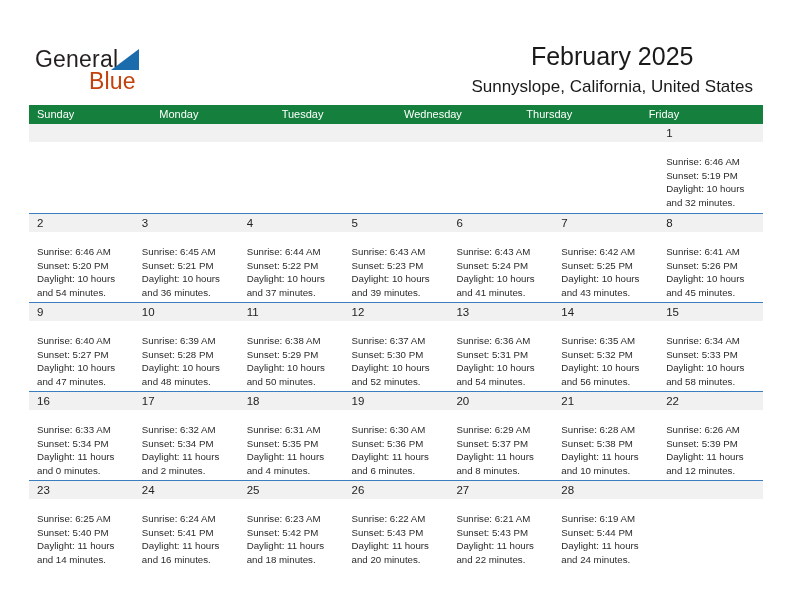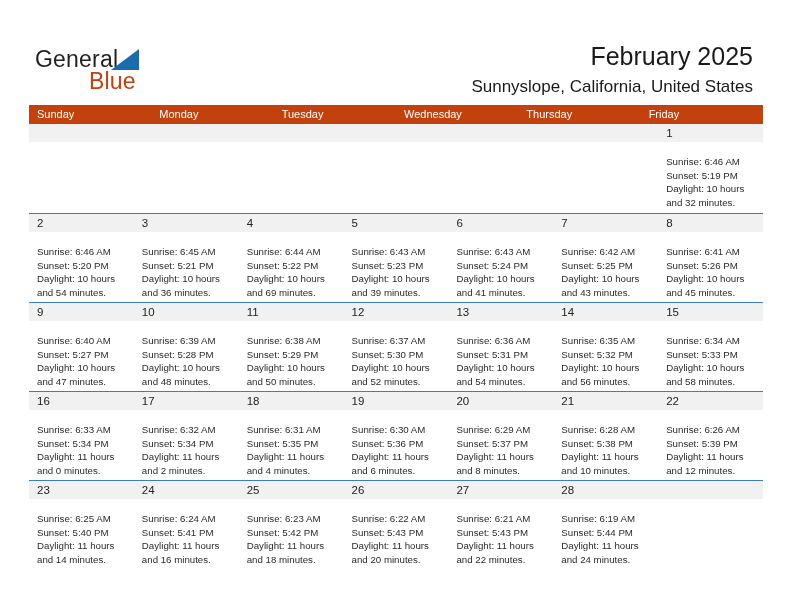--- a/index.html
+++ b/index.html
@@ -68,39 +68,40 @@
     position: absolute;
     right: 39px;
     top: 31px;
     text-align: right;
   }
   .cal-title {
     font-size: 25px;
     color: #1a1a1a;
     line-height: 30px;
     white-space: nowrap;
+    text-align: center;
   }
   .cal-subtitle {
     margin-top: 7px;
     font-size: 17px;
     color: #1a1a1a;
     line-height: 18px;
     white-space: nowrap;
   }
 
   
   .calendar {
     position: absolute;
     left: 29px;
     top: 105px;
     width: 734px;
   }
   .weekday-row {
     display: flex;
-    background: #c2410c;
+    background: #15803d;
     height: 19px;
     align-items: flex-end;
   }
   .weekday {
     flex: 1 1 0;
     color: #ffffff;
     font-size: 11px;
     line-height: 19px;
     padding-left: 8px;
     box-sizing: border-box;
@@ -247,21 +248,21 @@
             </div>
           </div>
           <div class="day-cell">
             <div class="day-strip">
               <div class="day-num">4</div>
             </div>
             <div class="day-body">
               <div class="day-line">Sunrise: 6:44 AM</div>
               <div class="day-line">Sunset: 5:22 PM</div>
               <div class="day-line">Daylight: 10 hours</div>
-              <div class="day-line">and 69 minutes.</div>
+              <div class="day-line">and 37 minutes.</div>
             </div>
           </div>
           <div class="day-cell">
             <div class="day-strip">
               <div class="day-num">5</div>
             </div>
             <div class="day-body">
               <div class="day-line">Sunrise: 6:43 AM</div>
               <div class="day-line">Sunset: 5:23 PM</div>
               <div class="day-line">Daylight: 10 hours</div>

